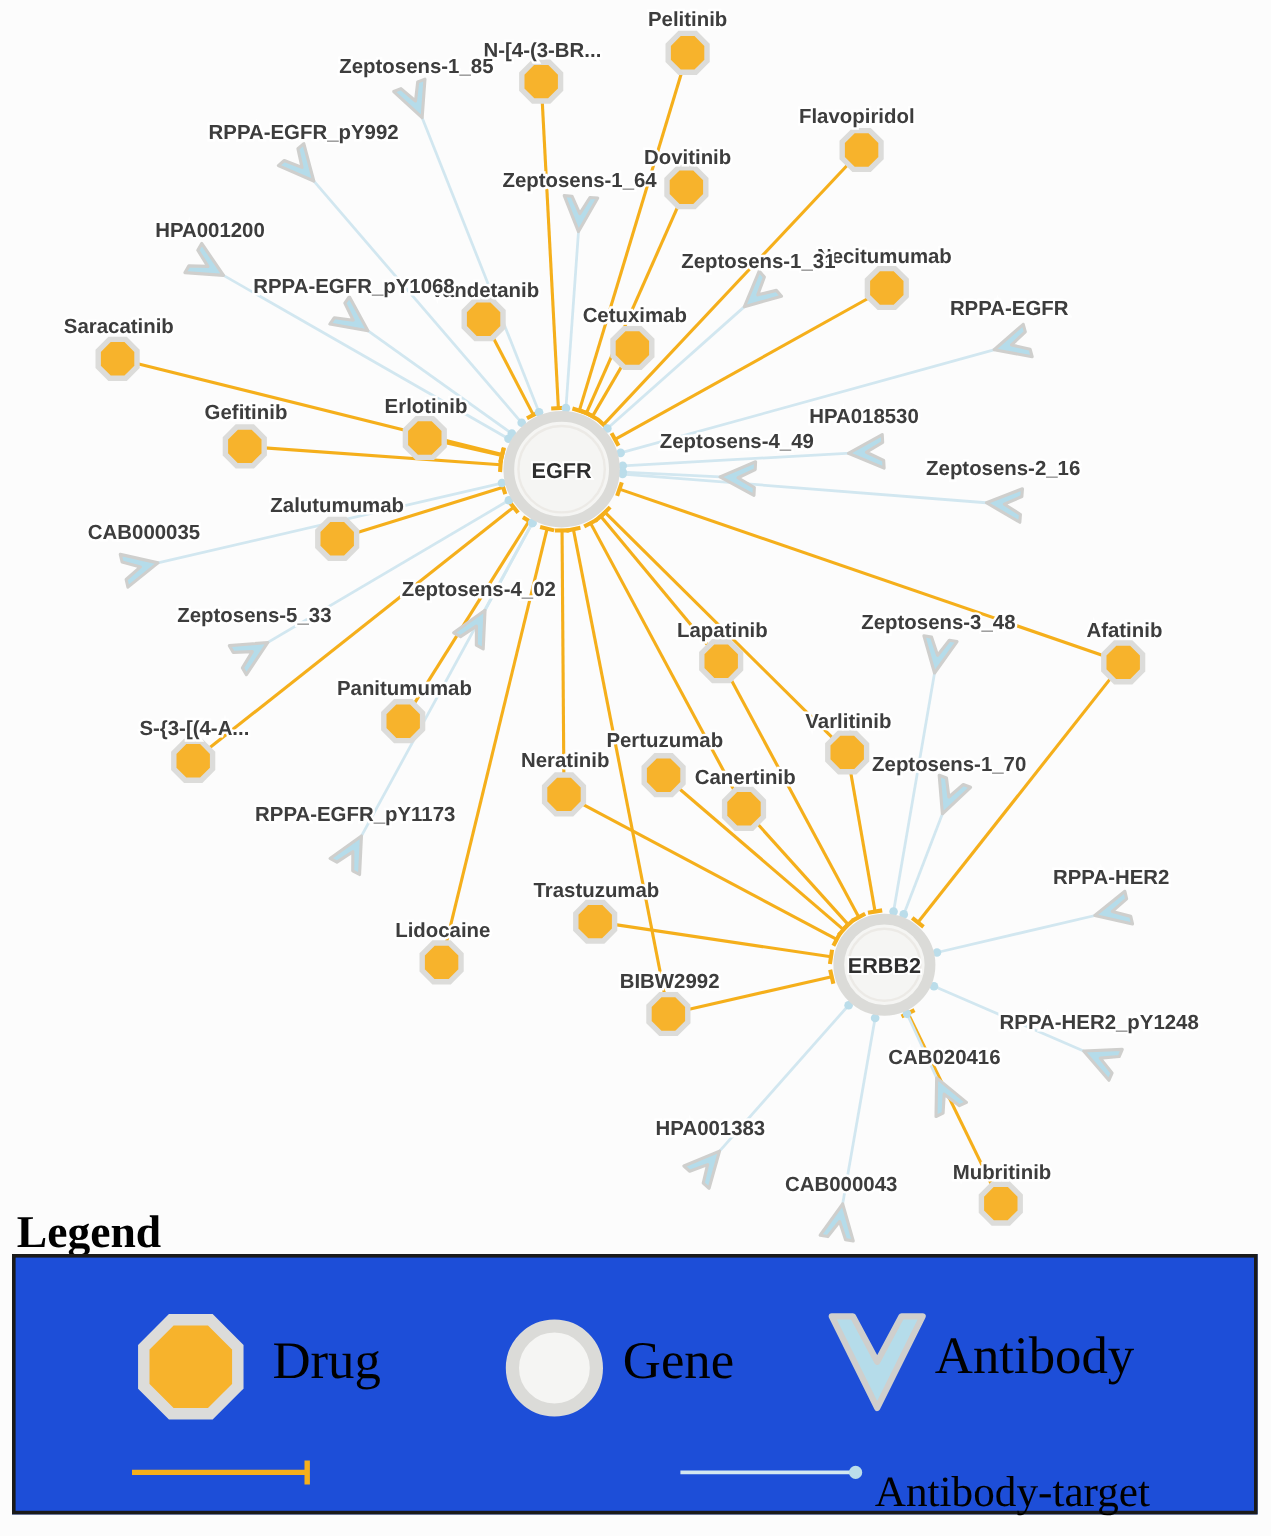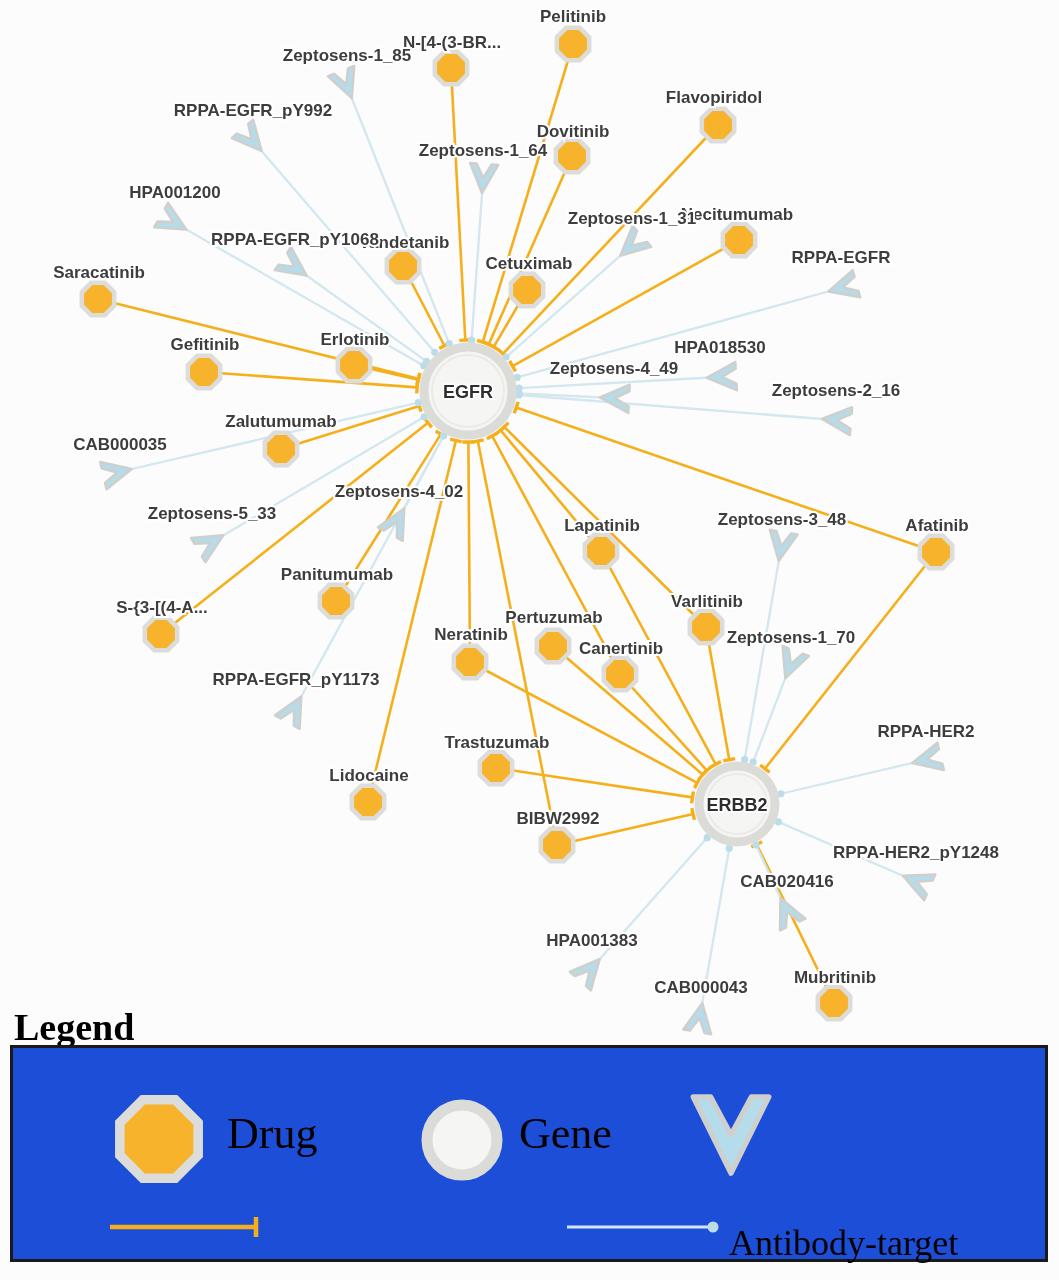--- a/index.html
+++ b/index.html
@@ -297,20 +297,21 @@
     <span class="abs legend-node-label" style="left:214px;top:60px">Drug</span>
 
     <svg class="abs" style="left:403px;top:46px" width="92" height="92" viewBox="0 0 92 92">
       <circle cx="46" cy="46" r="35" style="fill:var(--gene-fill);stroke:var(--gene-ring);stroke-width:11"></circle>
     </svg>
     <span class="abs legend-node-label" style="left:506px;top:60px">Gene</span>
 
     <svg class="abs" style="left:666px;top:36px" width="104" height="104" viewBox="0 0 100 100">
       <path d="M13.6,12.4 L50,85.8 L86.4,12.4 L69.5,12.4 L50,48.8 L30.5,12.4 Z" style="fill:var(--ab-fill);stroke:var(--ab-ring);stroke-width:5;stroke-linejoin:round"></path>
     </svg>
+    <span class="abs legend-node-label" style="left:766px;top:56px">Antibody</span>
 
     <svg class="abs" style="left:93px;top:166px" width="168" height="26" viewBox="0 0 168 26">
       <line x1="4" y1="13" x2="150" y2="13" style="stroke:var(--drug-edge);stroke-width:4.5"></line>
       <line x1="150" y1="3" x2="150" y2="23" style="stroke:var(--drug-edge);stroke-width:4.5"></line>
     </svg>
 
     <svg class="abs" style="left:550px;top:168px" width="162" height="22" viewBox="0 0 162 22">
       <line x1="4" y1="11" x2="148" y2="11" style="stroke:var(--ab-edge);stroke-width:3"></line>
       <circle cx="150" cy="11" r="5.5" style="fill:var(--ab-dot)"></circle>
     </svg>

